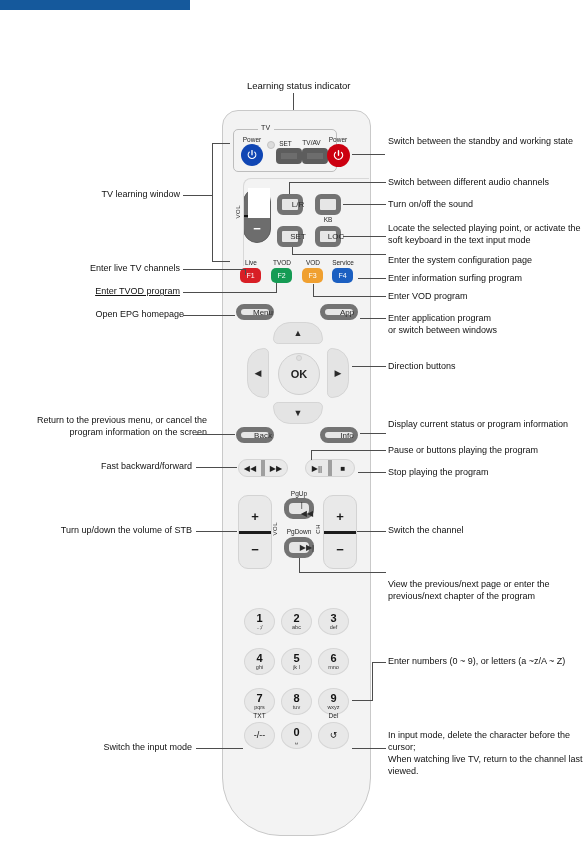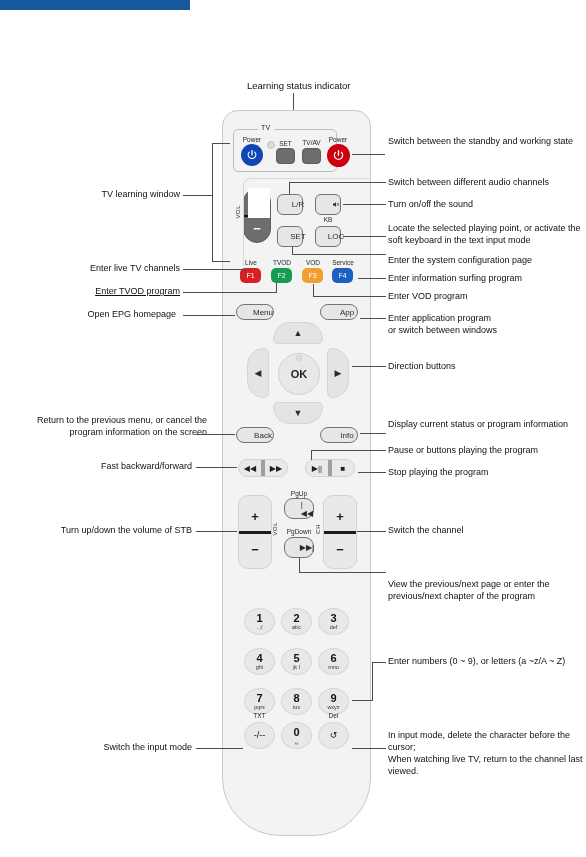--- a/index.html
+++ b/index.html
@@ -29,21 +29,21 @@
   }
   .lowerwin{
     position:absolute;left:243px;top:178px;width:126px;height:88px;
     border:1px solid #d8d8d8;border-left:1px solid #d8d8d8;border-radius:8px 0 0 0;
     background:transparent;box-sizing:border-box;border-right:none;border-bottom:none;
   }
   .whitepatch{position:absolute;left:248px;top:188px;width:22px;height:30px;background:#ffffff;}
 
   
   .key{position:absolute;box-sizing:border-box;display:flex;align-items:center;
-       justify-content:center;background:#e6e6e6;border:1px solid #737373;color:#2b2b2b;padding-left:16px;}
+       justify-content:center;background:#e6e6e6;border:5px solid #737373;color:#2b2b2b;padding-left:16px;}
   .cap{position:absolute;font-size:6.5px;color:#1f1f1f;text-align:center;white-space:nowrap;}
 
   .pwr{position:absolute;border-radius:50%;display:flex;align-items:center;justify-content:center;}
   .pwr.blue{background:#1046b4;}
   .pwr.red{background:#cc0010;}
   .pwr svg{display:block;}
 
   .ledsmall{position:absolute;width:6px;height:6px;border-radius:50%;background:#dcdcdc;border:1px solid #c4c4c4;}
 
   
@@ -280,21 +280,21 @@
 <div class="ln h" style="left:212px;top:261px;width:18px;"></div>
 
 <div class="ann l" style="left:20px;top:262px;width:160px;">Enter live TV channels</div>
 <div class="ln h" style="left:183px;top:269px;width:62px;"></div>
 <div class="ln v" style="left:245px;top:269px;height:6px;"></div>
 
 <div class="ann l" style="left:20px;top:285px;width:160px;text-decoration:underline;">Enter TVOD program</div>
 <div class="ln h" style="left:183px;top:292px;width:94px;"></div>
 <div class="ln v" style="left:276px;top:283px;height:10px;"></div>
 
-<div class="ann l" style="left:16px;top:308px;width:160px;">Open  EPG homepage</div>
+<div class="ann l" style="left:24px;top:308px;width:160px;">Open  EPG homepage</div>
 <div class="ln h" style="left:183px;top:315px;width:52px;"></div>
 
 <div class="ann l" style="left:35px;top:414px;width:172px;">Return to the previous menu, or cancel the program information on the screen</div>
 <div class="ln h" style="left:196px;top:434px;width:39px;"></div>
 
 <div class="ann l" style="left:20px;top:460px;width:172px;">Fast backward/forward</div>
 <div class="ln h" style="left:196px;top:467px;width:41px;"></div>
 
 <div class="ann l" style="left:20px;top:524px;width:172px;">Turn up/down the volume of STB</div>
 <div class="ln h" style="left:196px;top:531px;width:41px;"></div>

